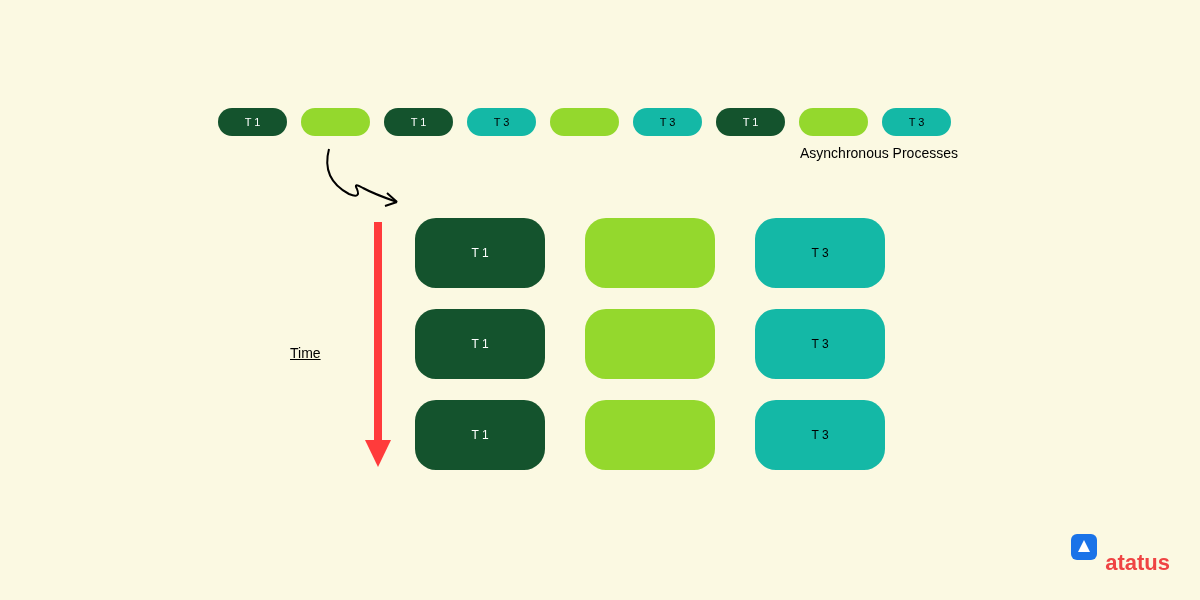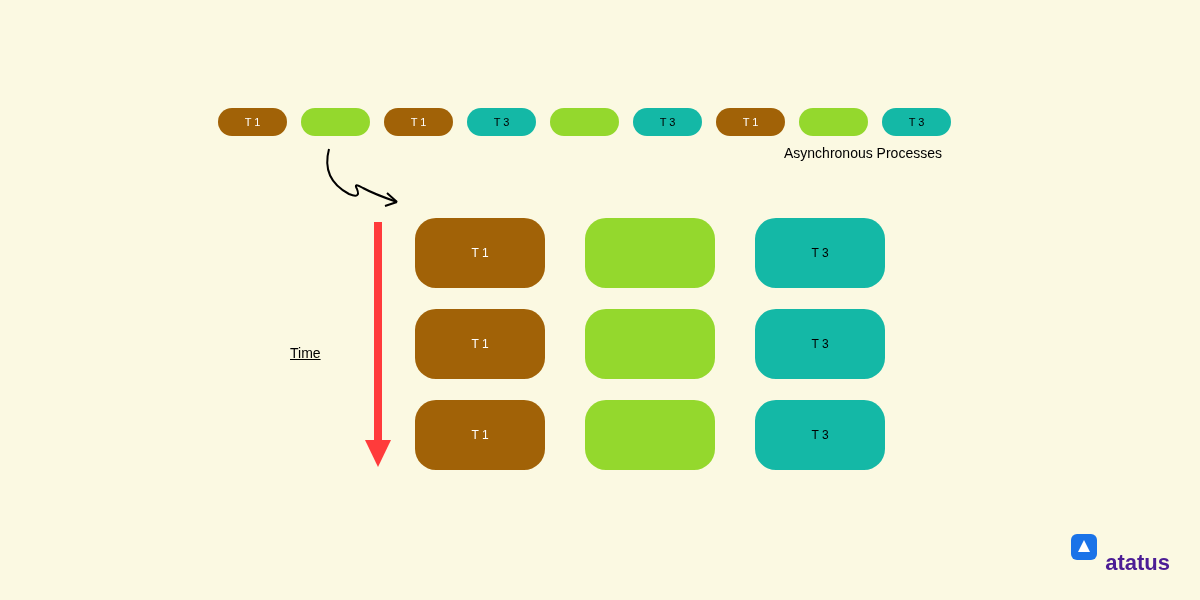--- a/index.html
+++ b/index.html
@@ -22,27 +22,27 @@
       width: 69px;
       height: 28px;
       border-radius: 16px;
       display: flex;
       align-items: center;
       justify-content: center;
       color: #fff;
       font-size: 11px;
       font-weight: 400;
     }
-    .blue { background: #a16207; }
+    .blue { background: #14532d; }
     .green { background: #94d82d; }
     .yellow { background: #14b8a6; color: #000; }
     .caption {
       position: absolute;
       top: 145px;
-      left: 784px;
+      left: 800px;
       font-size: 14px;
       color: #000;
     }
     .grid {
       position: absolute;
       top: 218px;
       left: 415px;
       display: flex;
       flex-direction: column;
       gap: 21px;
@@ -94,21 +94,21 @@
       height: 26px;
       background: #1a73e8;
       border-radius: 6px;
       display: flex;
       align-items: center;
       justify-content: center;
     }
     .brand-text {
       font-size: 22px;
       font-weight: 700;
-      color: #4c1d95;
+      color: #ef4444;
       margin-top: 33px;
     }
   </style>
 </head>
 <body>
 
 <div class="top-row">
   <div class="pill blue">T 1</div>
   <div class="pill green"></div>
   <div class="pill blue">T 1</div>

